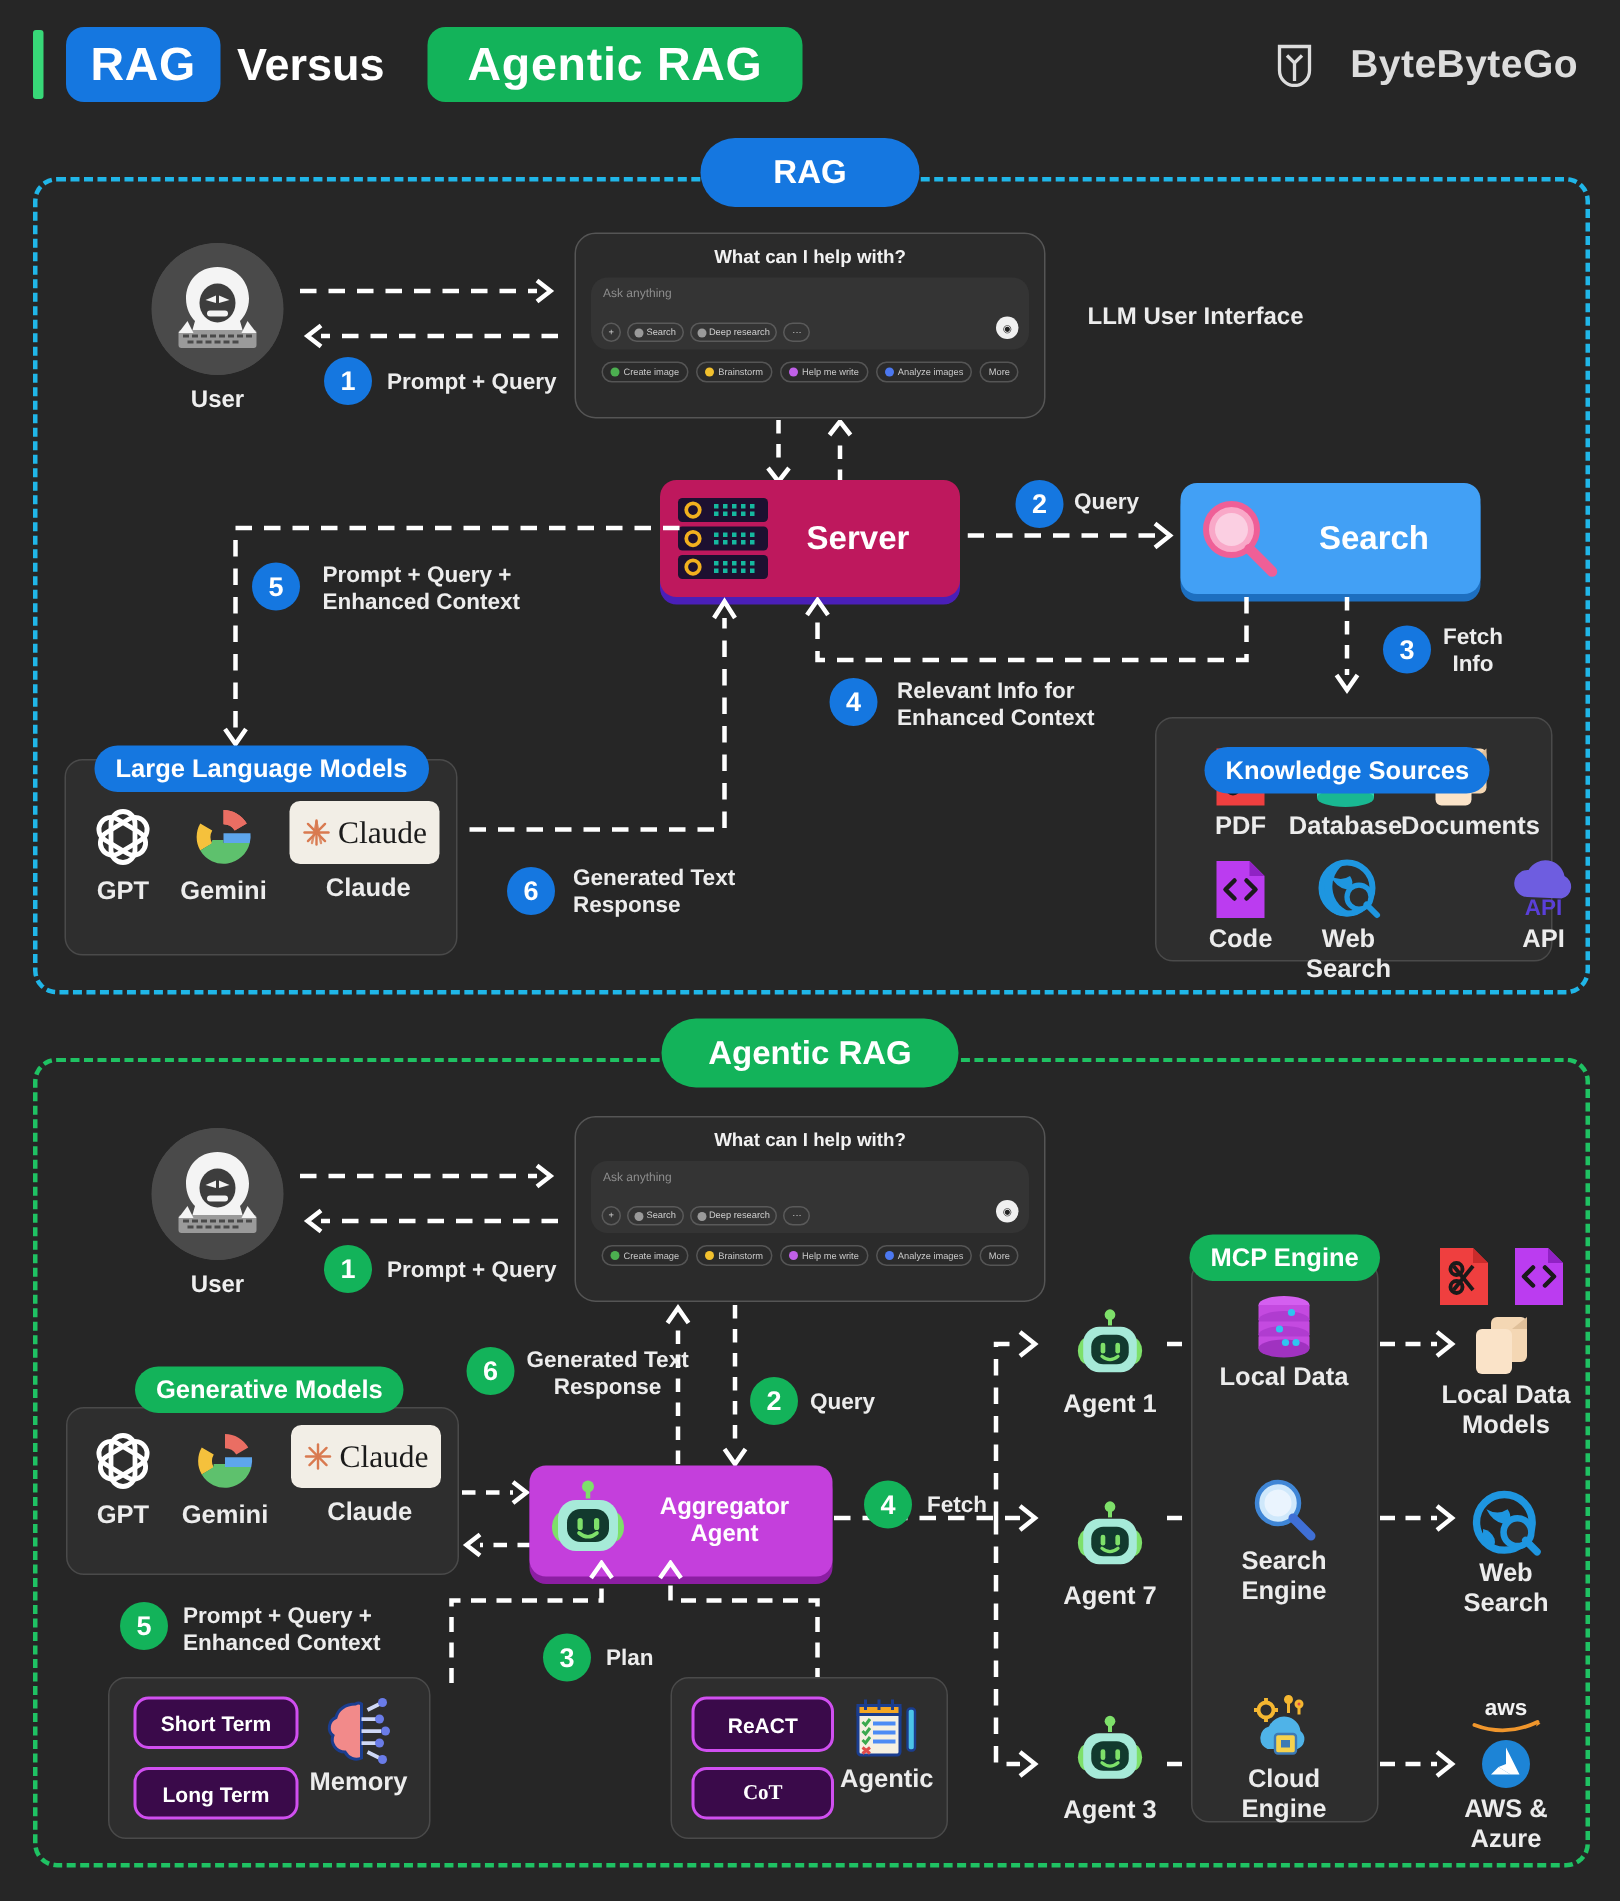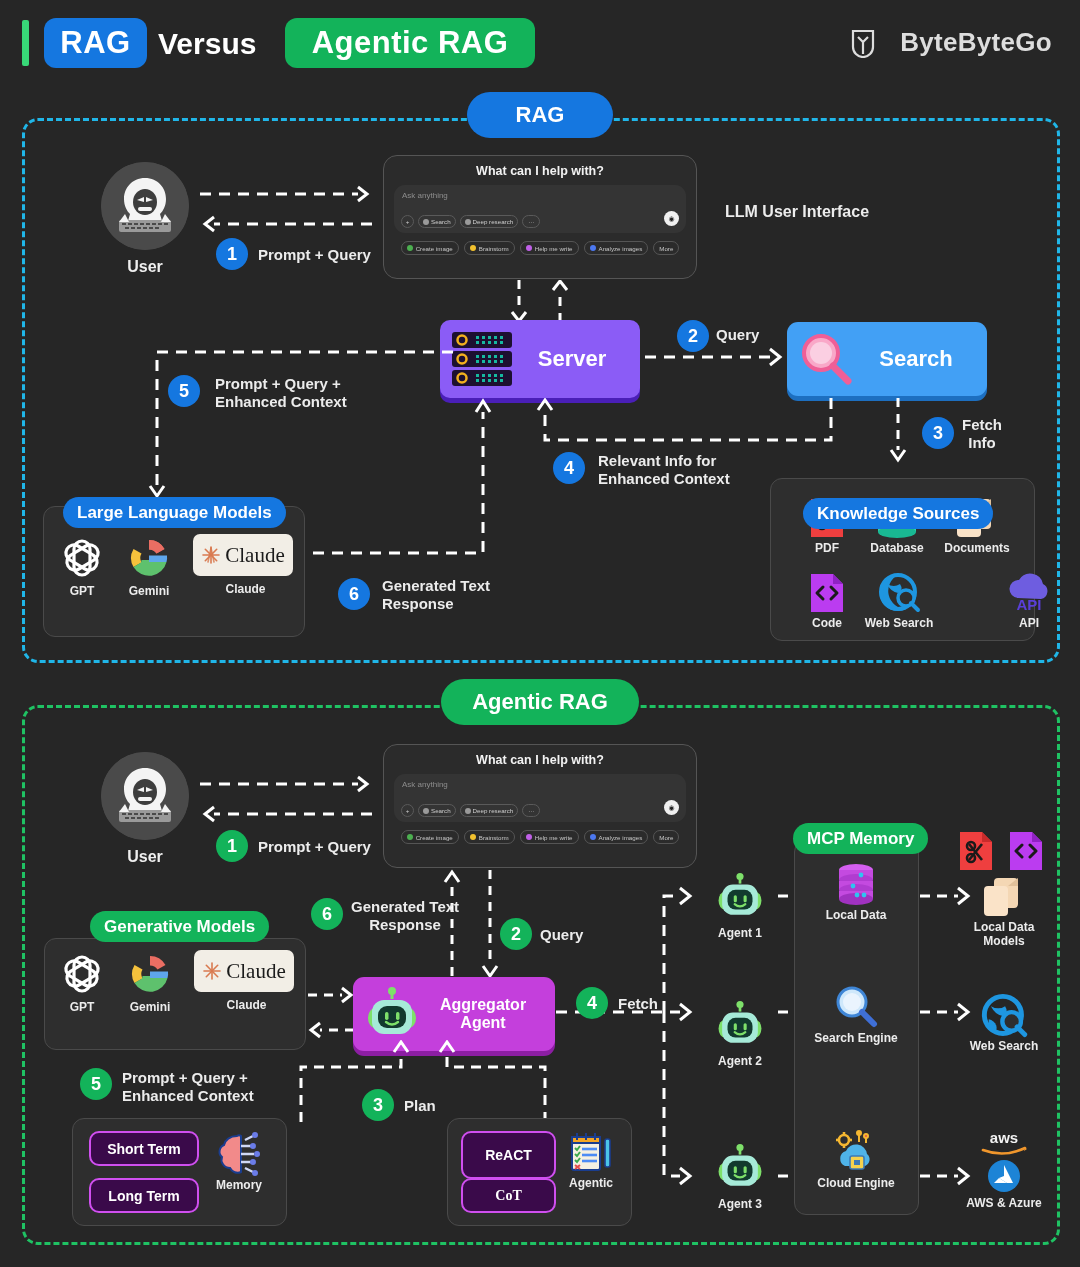--- a/index.html
+++ b/index.html
@@ -48,21 +48,21 @@
   }
   .panel-label {
     position: absolute; display: flex; align-items: center; justify-content: center;
     border-radius: 18px; font-size: 17px; font-weight: bold; color: #fff;
     padding: 0 14px; height: 31px; z-index: 5; white-space: nowrap;
   }
   .lbl-blue { background: #1577e0; }
   .lbl-green { background: #13b35a; }
 
   .static-text { position: absolute; font-size: 15px; font-weight: bold; color: #ececec; line-height: 1.22; }
-  .node-caption { font-size: 12px; font-weight: bold; color: #ececec; text-align: center; line-height: 1.2; }
+  .node-caption { font-size: 17px; font-weight: bold; color: #ececec; text-align: center; line-height: 1.2; }
 
   
   .step {
     position: absolute; width: 32px; height: 32px; border-radius: 50%;
     display: flex; align-items: center; justify-content: center;
     font-size: 18px; font-weight: bold; color: #fff;
   }
   .step-blue { background: #1577e0; }
   .step-green { background: #13b35a; }
 
@@ -100,22 +100,22 @@
     width: 88px; height: 88px; border-radius: 50%; background: #4a4a4a; margin: 0 auto;
     position: relative; overflow: hidden;
   }
   .avatar-caption { margin-top: 8px; font-size: 16px; font-weight: bold; color: #efefef; }
 
   
   .node-box {
     position: absolute; border-radius: 11px; display: flex; align-items: center;
     padding: 0 10px; color: #fff; font-size: 22px; font-weight: bold;
   }
-  #server-box { left: 440px; top: 320px; width: 200px; height: 78px; background: #8b5cf6;
-    box-shadow: 0 5px 0 #4a1fb8; border-radius: 10px; }
+  #server-box { left: 440px; top: 320px; width: 200px; height: 78px; background: #be185d;
+    box-shadow: 0 5px 0 #4a1fb8; }
   #search-box { left: 787px; top: 322px; width: 200px; height: 74px; background: #42a0f5;
     box-shadow: 0 5px 0 #1d6fc0; }
   #aggregator-box { left: 353px; top: 977px; width: 202px; height: 74px; background: #c43fdc;
     box-shadow: 0 5px 0 #8c1ea3; }
   .node-box .nb-text { flex: 1; text-align: center; }
 
   
   .icon-cell { position: absolute; width: 86px; text-align: center; }
   .icon-art { height: 46px; display: flex; align-items: center; justify-content: center; }
 
@@ -669,21 +669,21 @@
       <circle cx="38" cy="30" r="3" fill="#6a7ce8"></circle>
       <path d="M30 8 l8 -4 M30 36 l8 4" stroke="#cfd8f5" stroke-width="2.5"></path>
       <circle cx="40" cy="3" r="3" fill="#6a7ce8"></circle>
       <circle cx="40" cy="41" r="3" fill="#6a7ce8"></circle>
     </svg>
   </div>
   <div class="node-caption">Memory</div>
 </div>
 
 <div class="panel" style="left:447px; top:1118px; width:185px; height:108px;"></div>
-<div class="pill-chip" style="left:461px; top:1131px; width:95px; height:48px;">ReACT</div>
+<div class="pill-chip" style="left:461px; top:1131px; width:95px; height:37px;">ReACT</div>
 <div class="pill-chip" style="left:461px; top:1178px; width:95px; height:35px;font-family:Liberation Serif, serif;">CoT</div>
 <div class="icon-cell" style="left:560px; top:1130px; width:62px;">
   <div class="icon-art">
     <svg width="48" height="48" viewBox="0 0 48 48">
       <rect x="5" y="8" width="28" height="33" rx="2" fill="#f5f0e2" stroke="#1a3d8f" stroke-width="2"></rect>
       <rect x="5" y="8" width="28" height="6" fill="#f5a623" stroke="#1a3d8f" stroke-width="2"></rect>
       <line x1="10" y1="4" x2="10" y2="11" stroke="#1a3d8f" stroke-width="2"></line>
       <line x1="19" y1="4" x2="19" y2="11" stroke="#1a3d8f" stroke-width="2"></line>
       <line x1="28" y1="4" x2="28" y2="11" stroke="#1a3d8f" stroke-width="2"></line>
       <g stroke="#4c8bf5" stroke-width="2.6">
@@ -737,21 +737,21 @@
         <circle cx="29" cy="5" r="4" fill="#7ee06a"></circle>
       <ellipse cx="12" cy="32" rx="7" ry="10" fill="#7ee06a"></ellipse>
         <ellipse cx="46" cy="32" rx="7" ry="10" fill="#7ee06a"></ellipse>
       <rect x="9" y="14" width="40" height="34" rx="12" fill="#a6ead8"></rect>
         <rect x="15" y="20" width="28" height="22" rx="9" fill="#123a2e"></rect>
       <rect x="22" y="26" width="3.5" height="8" rx="1.7" fill="#7ee06a"></rect>
         <rect x="33" y="26" width="3.5" height="8" rx="1.7" fill="#7ee06a"></rect>
       <path d="M23 36 q6 5 12 0" fill="none" stroke="#7ee06a" stroke-width="2.4" stroke-linecap="round"></path>
     </svg>
   </div>
-  <div class="node-caption" style="margin-top:4px;">Agent 2</div>
+  <div class="node-caption" style="margin-top:4px;">Agent 7</div>
 </div>
 <div class="agent-cell" style="left:695px; top:1143px;">
   <div style="display:flex;justify-content:center;">
     <svg width="52" height="50" viewBox="0 0 58 56">
       <line x1="29" y1="4" x2="29" y2="13" stroke="#7ee06a" stroke-width="3"></line>
         <circle cx="29" cy="5" r="4" fill="#7ee06a"></circle>
       <ellipse cx="12" cy="32" rx="7" ry="10" fill="#7ee06a"></ellipse>
         <ellipse cx="46" cy="32" rx="7" ry="10" fill="#7ee06a"></ellipse>
       <rect x="9" y="14" width="40" height="34" rx="12" fill="#a6ead8"></rect>
         <rect x="15" y="20" width="28" height="22" rx="9" fill="#123a2e"></rect>
@@ -766,21 +766,21 @@
 <svg style="position:absolute;left:778px;top:880px;" width="62" height="310">
   <line x1="0" y1="16" x2="40" y2="16" stroke="#fff" stroke-width="3" stroke-dasharray="10,7"></line>
     <path d="M40 8 l10 8 l-10 8" fill="none" stroke="#fff" stroke-width="3"></path>
   <line x1="0" y1="132" x2="40" y2="132" stroke="#fff" stroke-width="3" stroke-dasharray="10,7"></line>
     <path d="M40 124 l10 8 l-10 8" fill="none" stroke="#fff" stroke-width="3"></path>
   <line x1="0" y1="296" x2="40" y2="296" stroke="#fff" stroke-width="3" stroke-dasharray="10,7"></line>
     <path d="M40 288 l10 8 l-10 8" fill="none" stroke="#fff" stroke-width="3"></path>
 </svg>
 
 <div class="panel" style="left:794px; top:840px; width:125px; height:375px;"></div>
-<div class="panel-label lbl-green" style="left:793px; top:823px;">MCP Memory</div>
+<div class="panel-label lbl-green" style="left:793px; top:823px;">MCP Engine</div>
 
 <div class="icon-cell" style="left:813px; top:862px;">
   <div class="icon-art">
     <svg width="46" height="46" viewBox="0 0 46 46">
         <ellipse cx="23" cy="8" rx="17" ry="6" fill="#d45ff0"></ellipse>
         <rect x="6" y="8" width="34" height="10" fill="#c44ae0"></rect>
         <ellipse cx="23" cy="18" rx="17" ry="6" fill="#b03cd0"></ellipse>
         <rect x="6" y="19" width="34" height="9" fill="#c44ae0"></rect>
         <ellipse cx="23" cy="28" rx="17" ry="6" fill="#b03cd0"></ellipse>
         <rect x="6" y="29" width="34" height="8" fill="#c44ae0"></rect>

